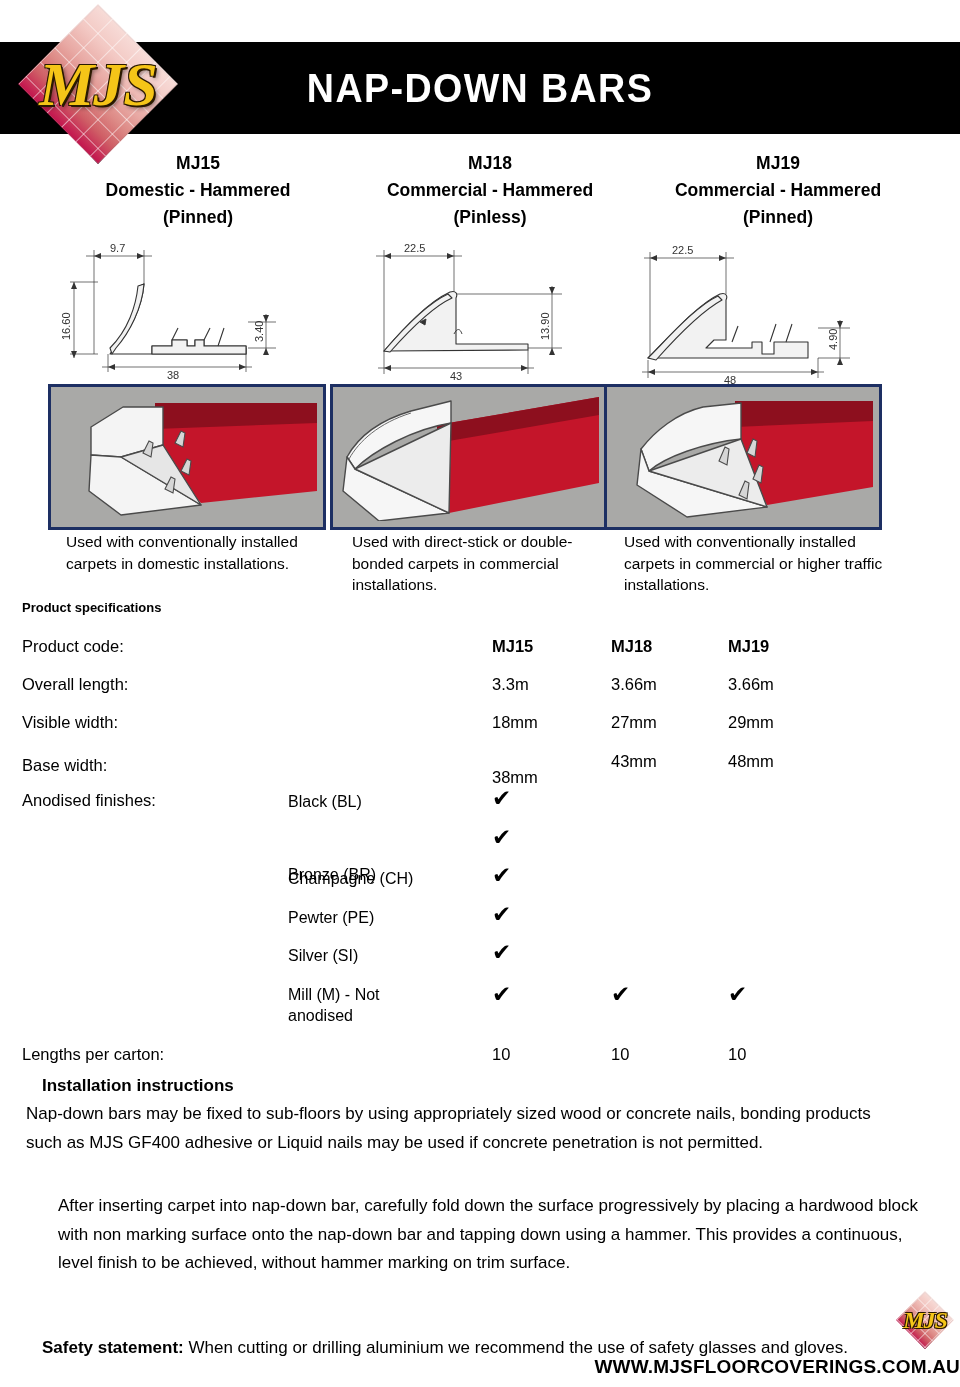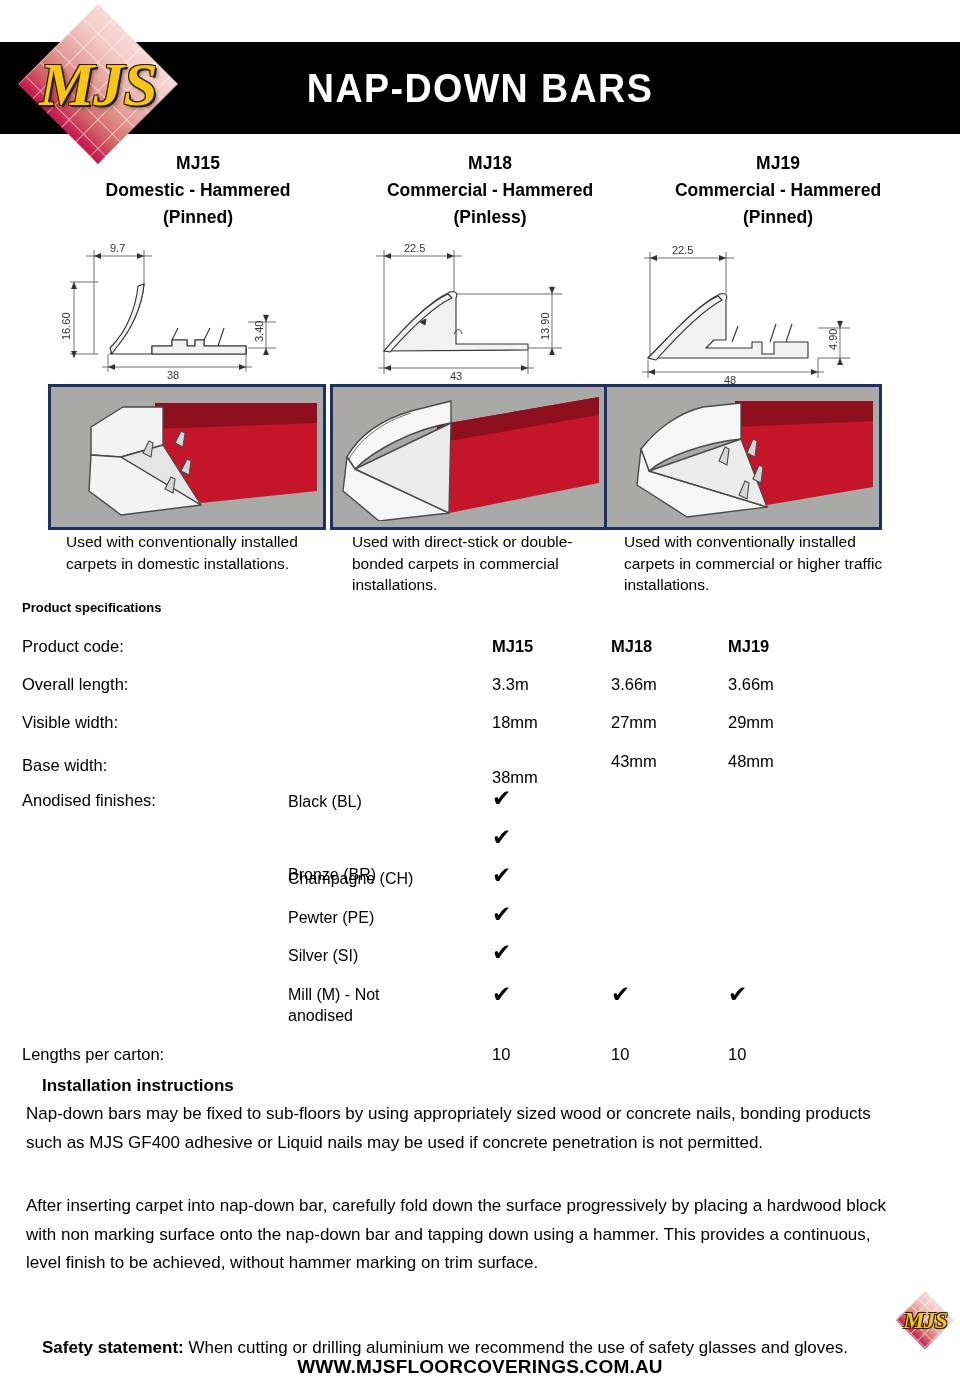--- a/index.html
+++ b/index.html
@@ -108,25 +108,25 @@
   .bold{font-weight:bold;}
   .tick{
     position:absolute;font-size:23px;line-height:1;font-weight:bold;
     font-family:"DejaVu Sans",sans-serif;
   }
 
   
   .inst-heading{position:absolute;left:42px;top:1076px;font-size:17px;font-weight:bold;}
   .inst-p{position:absolute;left:26px;width:880px;font-size:17px;line-height:28.5px;}
   .ip1{top:1100px;}
-  .ip2{top:1192px;}
+  .ip2{top:1192px;margin-left:32px;}
   .safety{position:absolute;left:42px;top:1334px;width:880px;font-size:17px;line-height:28.5px;}
 
   .footer-url{
-    position:absolute;left:0;top:1356px;width:960px;text-align:center;
+    position:absolute;left:0;top:1356px;width:960px;text-align:right;
     font-size:19px;font-weight:bold;letter-spacing:.2px;
   }
 </style>
 </head>
 <body>
 
 <div class="header-band">
   <div class="header-title">NAP-DOWN BARS</div>
 </div>
 

